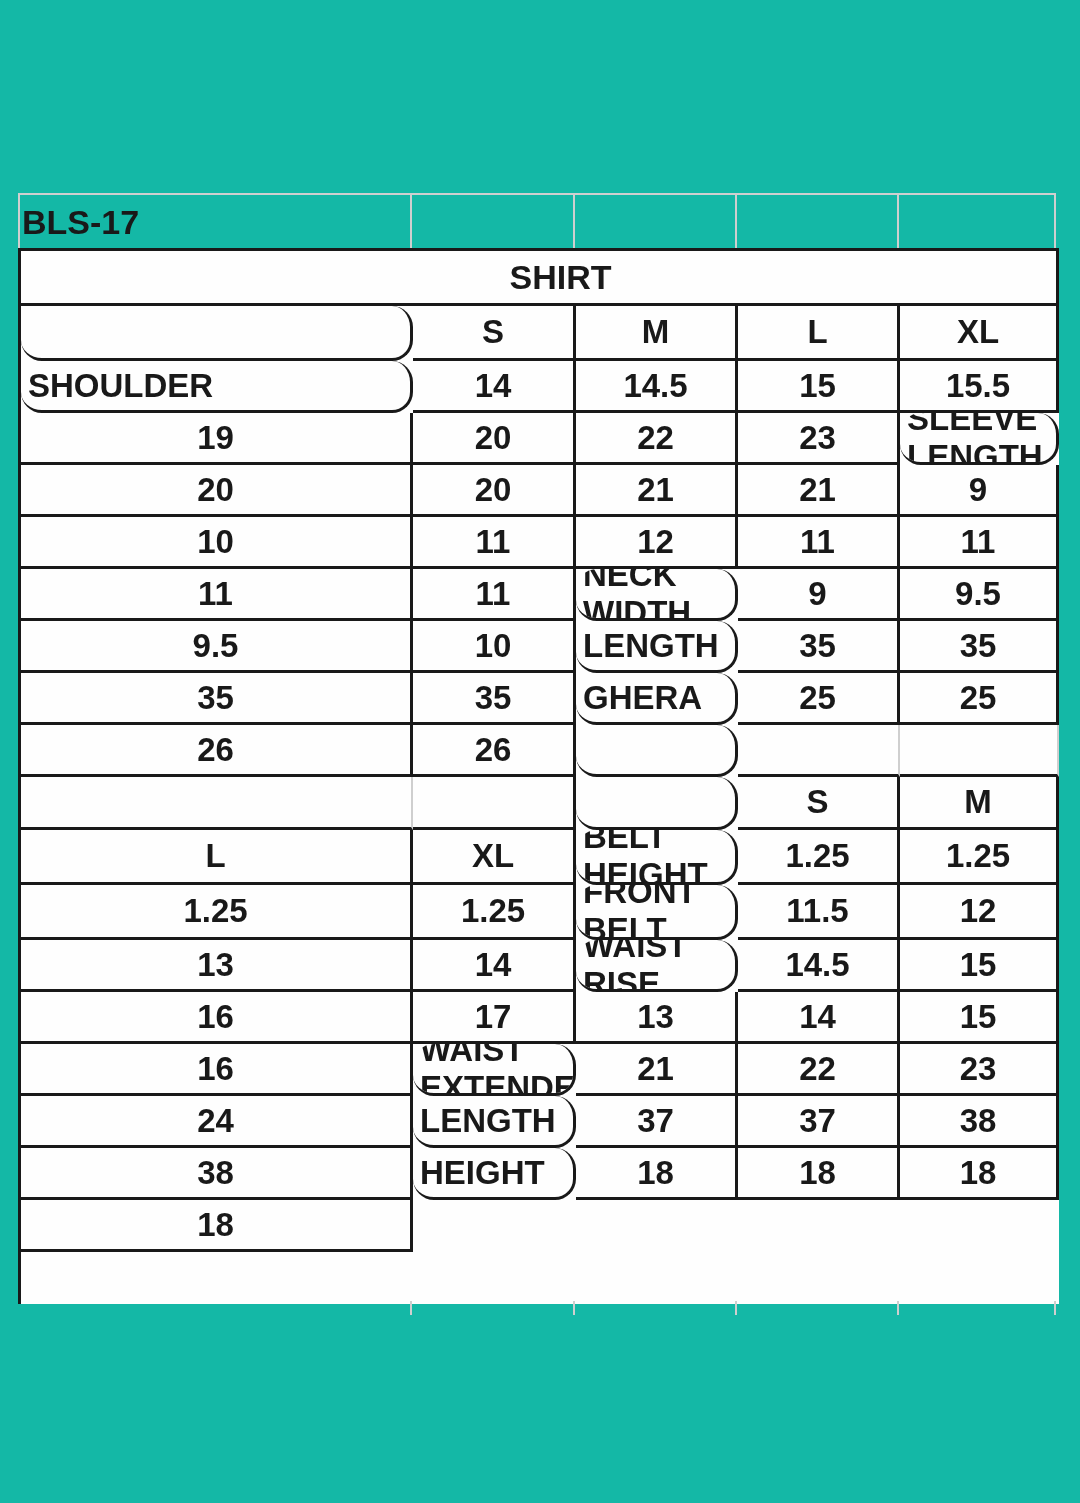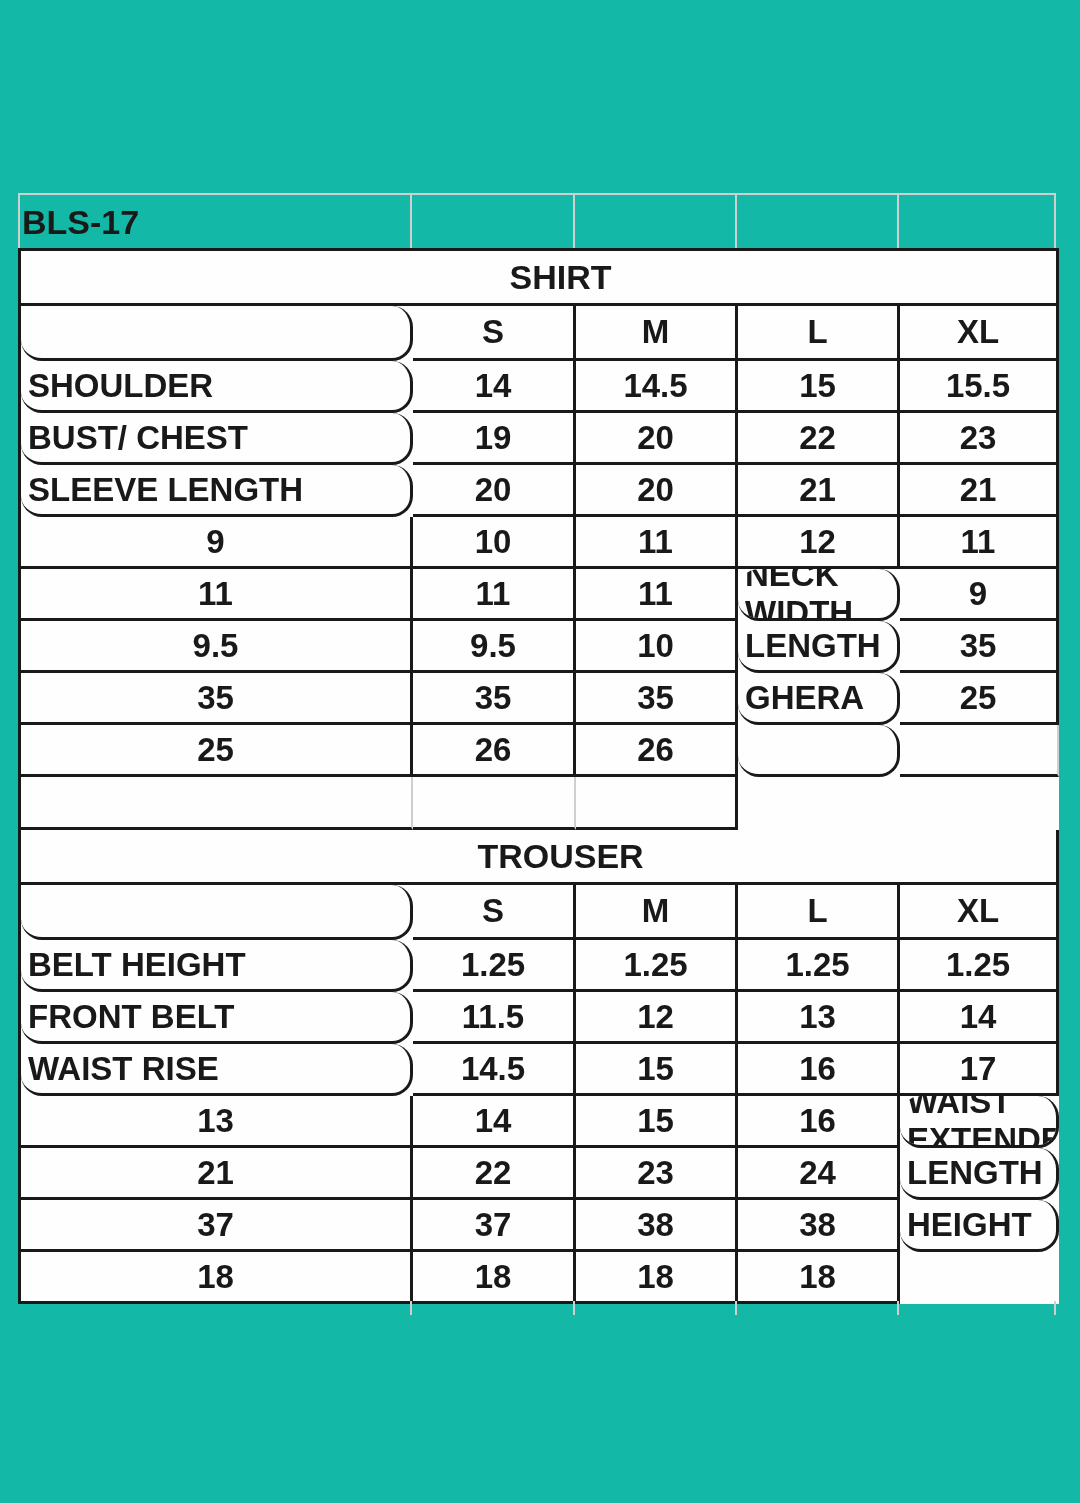--- a/index.html
+++ b/index.html
@@ -83,21 +83,20 @@
     <div class="cell">M</div>
     <div class="cell">L</div>
     <div class="cell">XL</div>
 
     <div class="cell label-cell">SHOULDER</div>
     <div class="cell">14</div>
     <div class="cell">14.5</div>
     <div class="cell">15</div>
     <div class="cell">15.5</div>
 
-    <div class="cell label-cell">BUST/ CHEST</div>
     <div class="cell">19</div>
     <div class="cell">20</div>
     <div class="cell">22</div>
     <div class="cell">23</div>
 
     <div class="cell label-cell">SLEEVE LENGTH</div>
     <div class="cell">20</div>
     <div class="cell">20</div>
     <div class="cell">21</div>
     <div class="cell">21</div>
@@ -129,21 +128,20 @@
     <div class="cell">25</div>
     <div class="cell">26</div>
     <div class="cell">26</div>
 
     <div class="cell label-cell"></div>
     <div class="cell ghost-right"></div>
     <div class="cell ghost-right"></div>
     <div class="cell ghost-right"></div>
     <div class="cell"></div>
 
-    <div class="cell title-cell">TROUSER</div>
 
     <div class="cell label-cell"></div>
     <div class="cell">S</div>
     <div class="cell">M</div>
     <div class="cell">L</div>
     <div class="cell">XL</div>
 
     <div class="cell label-cell">BELT HEIGHT</div>
     <div class="cell">1.25</div>
     <div class="cell">1.25</div>

